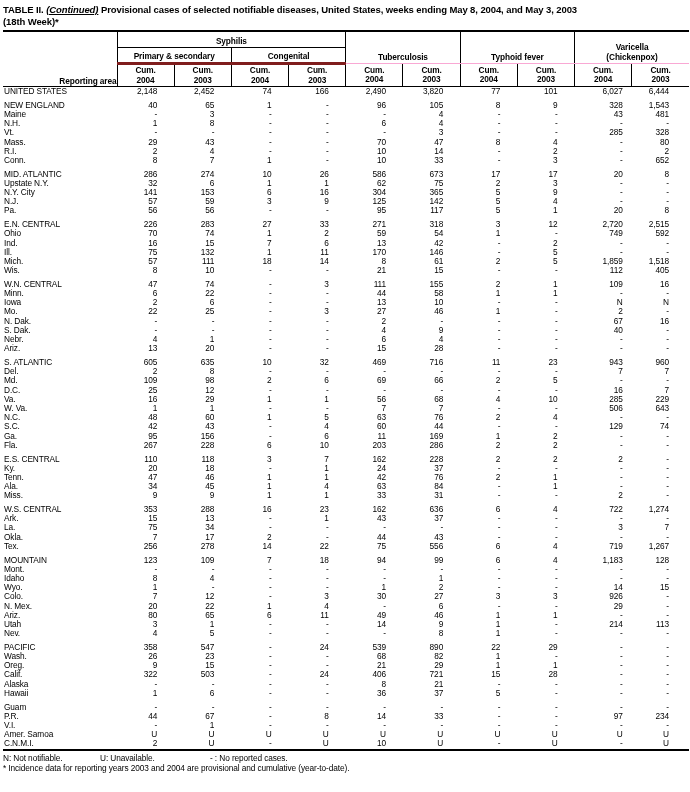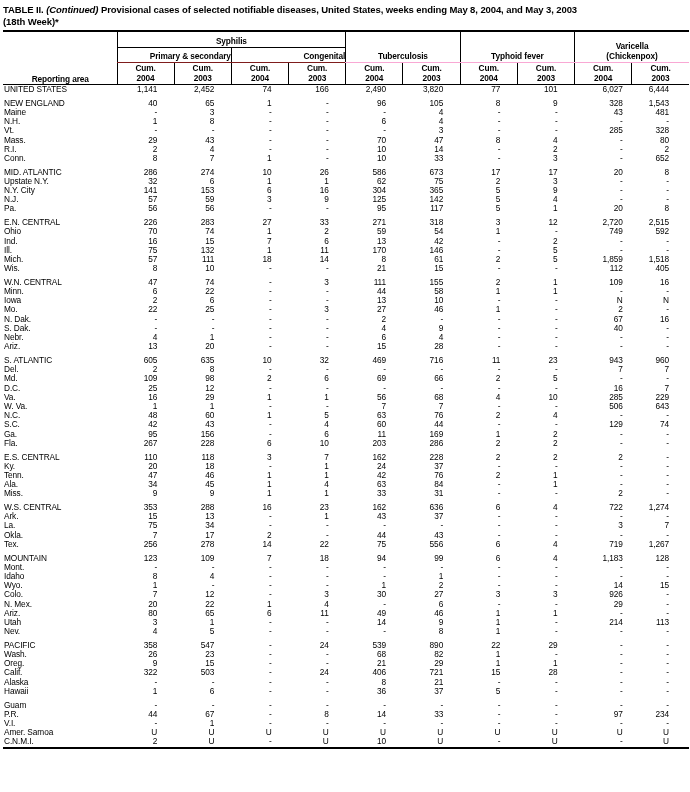--- a/index.html
+++ b/index.html
@@ -1,29 +1,29 @@
 <!DOCTYPE html>
 <html><head>
 <meta charset="utf-8">
 <style>
   html,body{margin:0;padding:0;background:#fff;color:#000;}
   body{width:690px;height:792px;font-family:"Liberation Sans","DejaVu Sans",sans-serif;overflow:hidden;}
   .page{padding:4px 2px 0 3px;width:685px;}
   .title{font-size:9.5px;font-weight:bold;line-height:11.5px;letter-spacing:-0.1px;}
-  .title .cont{font-style:italic;}
+  .title .cont{font-style:italic;text-decoration:underline;}
   table{border-collapse:collapse;table-layout:fixed;width:686px;margin-top:3px;
         border-top:2px solid #000;border-bottom:2px solid #000;}
   col.c-area{width:114px;}
   col.c-num{width:57.2px;}
   th{font-size:8.3px;font-weight:bold;padding:0;text-align:center;letter-spacing:-0.1px;}
-  .area-h{text-align:center;vertical-align:bottom;padding-left:1px;border-bottom:1.5px solid #000;}
+  .area-h{text-align:right;vertical-align:bottom;padding-left:1px;border-bottom:1.5px solid #000;}
   .gl2{border-left:1.5px solid #000;}
   .gl1{border-left:1px solid #000;}
   .grp{border-bottom:1px solid #000;height:14px;vertical-align:bottom;padding-bottom:1px;}
-  .sub{border-bottom:1px solid #7f1d1d;height:13px;vertical-align:bottom;padding-bottom:1px;text-align:right;}
+  .sub{border-bottom:3px solid #7f1d1d;height:13px;vertical-align:bottom;padding-bottom:1px;}
   .grp2{border-bottom:1px solid #f9a8d4;vertical-align:bottom;padding-bottom:1px;line-height:10px;}
   th.cum{border-bottom:1.5px solid #000;height:21px;vertical-align:middle;line-height:9.5px;}
   td{font-size:8.3px;line-height:9.2px;padding:0;white-space:nowrap;letter-spacing:-0.1px;}
   td.area{text-align:left;padding-left:1px;}
   td.val{text-align:right;padding-right:17px;}
   td.val.c8{padding-right:9px;}
   td.val.c9{padding-right:20px;}
   tr.gap td{height:4.5px;line-height:4.5px;font-size:1px;}
   .foot{margin-top:2px;font-size:8.3px;line-height:10px;letter-spacing:-0.1px;}
   .foot .leg1{display:inline-block;width:97px;}
@@ -106,21 +106,21 @@
           </th>
           <th class="cum gl1">
             <div>Cum.</div>
             <div>2003</div>
           </th>
         </tr>
     </thead>
     <tbody id="table-body">
         <tr>
           <td class="area">UNITED STATES</td>
-          <td class="val">1,141</td>
+          <td class="val">2,148</td>
           <td class="val">2,452</td>
           <td class="val">74</td>
           <td class="val">166</td>
           <td class="val">2,490</td>
           <td class="val">3,820</td>
           <td class="val">77</td>
           <td class="val">101</td>
           <td class="val c8">6,027</td>
           <td class="val c9">6,444</td>
         </tr>
@@ -1008,14 +1008,18 @@
           <td class="val">10</td>
           <td class="val">U</td>
           <td class="val">-</td>
           <td class="val">U</td>
           <td class="val c8">-</td>
           <td class="val c9">U</td>
         </tr>
       </tbody>
   </table>
 
+  <div class="foot">
+    <div><span class="leg1">N: Not notifiable.</span><span class="leg2">U: Unavailable.</span><span>- : No reported cases.</span></div>
+    <div>* Incidence data for reporting years 2003 and 2004 are provisional and cumulative (year-to-date).</div>
+  </div>
 
 </div>
 
 </body></html>

